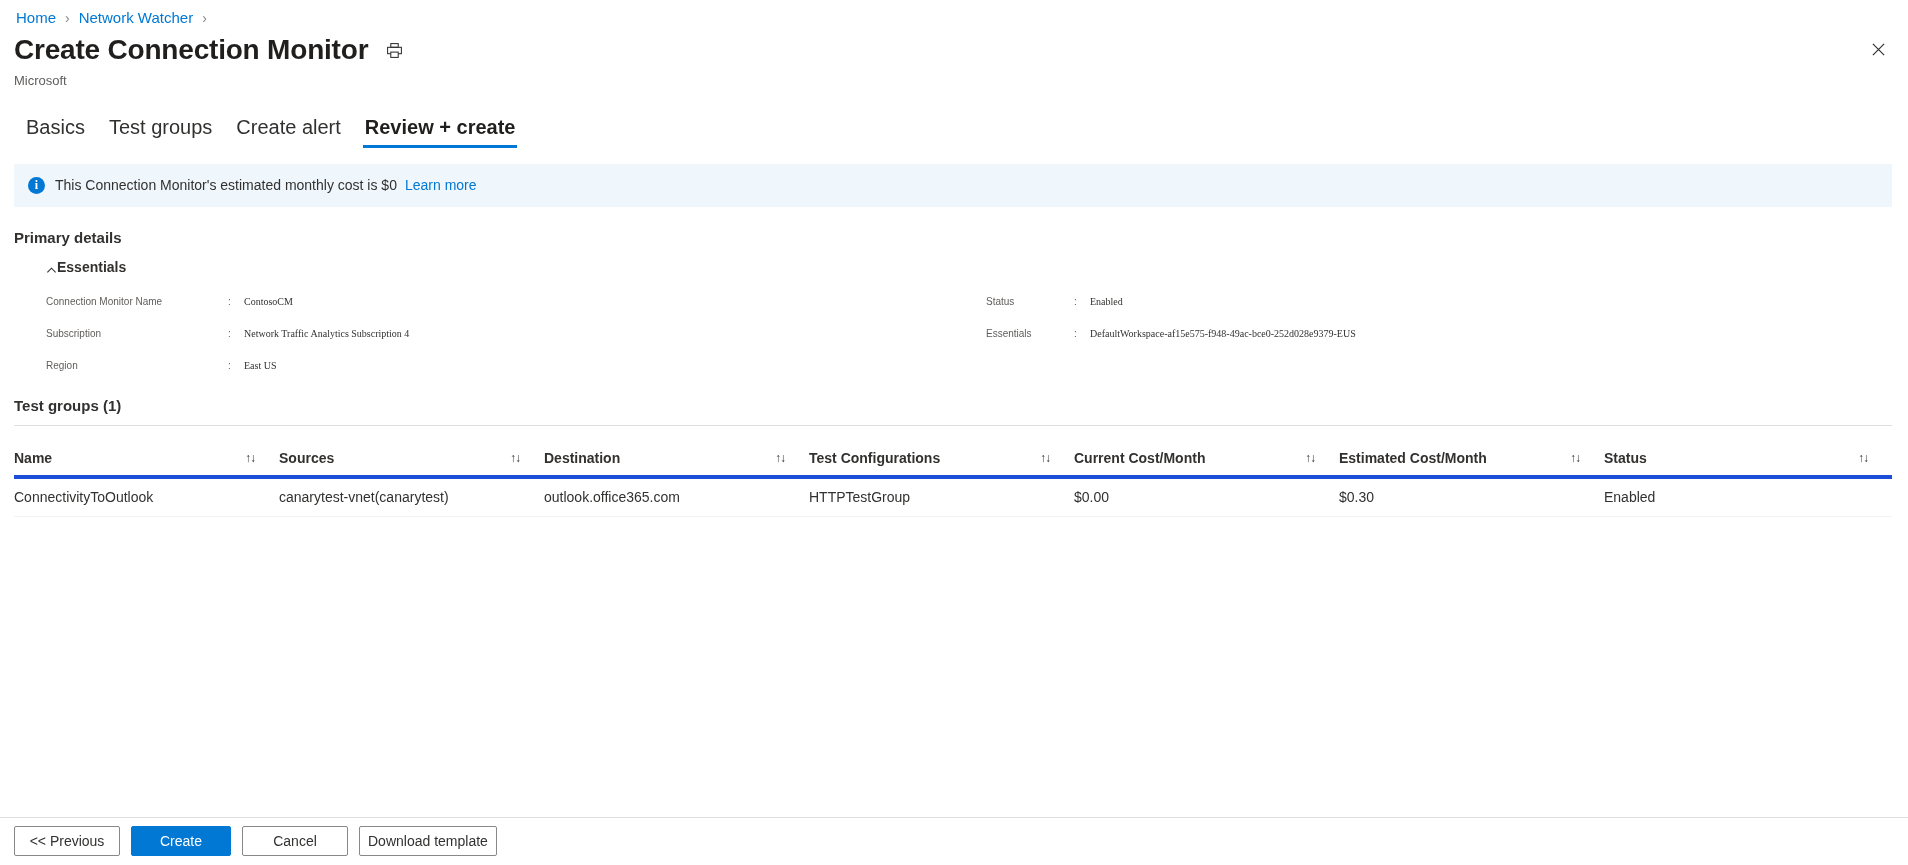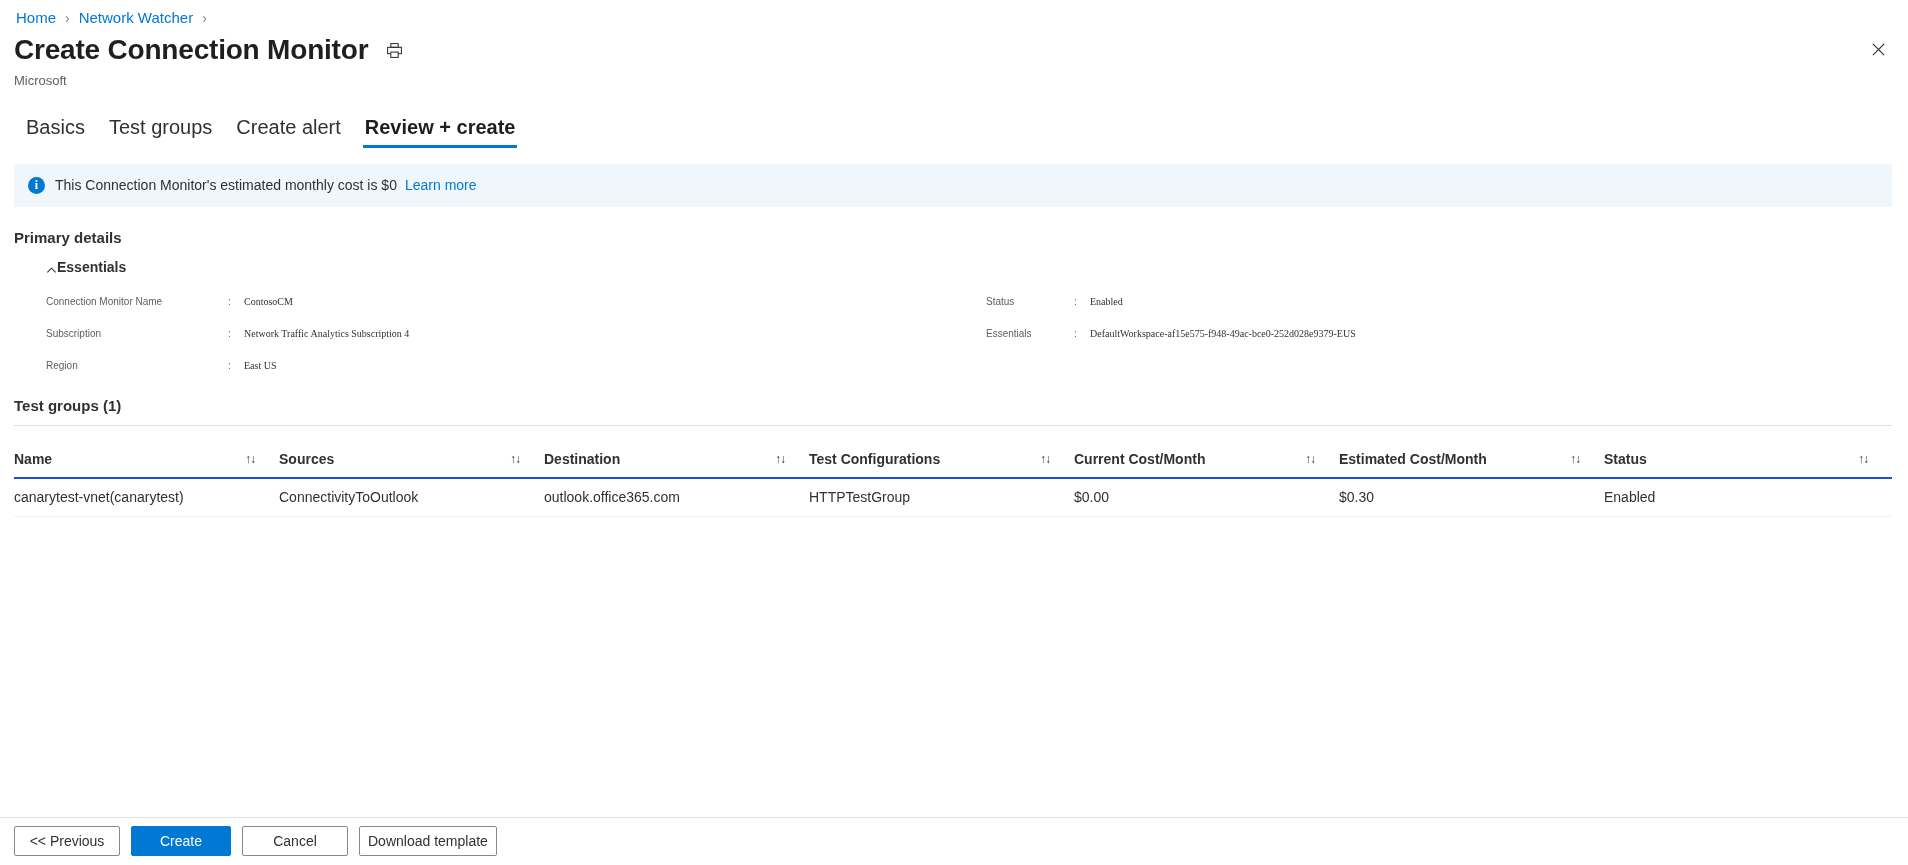--- a/index.html
+++ b/index.html
@@ -245,21 +245,21 @@
     left: 14px;
     top: 441px;
     width: 1878px;
   }
   .thead, .trow {
     display: grid;
     grid-template-columns: 265px 265px 265px 265px 265px 265px 288px;
   }
   .thead {
     height: 38px;
-    border-bottom: 2px solid #1d4ed8;
+    border-bottom: 4px solid #1d4ed8;
   }
   .th {
     display: flex;
     align-items: center;
     justify-content: space-between;
     font-size: 14px;
     font-weight: 600;
     color: #323130;
     padding-right: 24px;
     cursor: pointer;
@@ -446,22 +446,22 @@
         <span>Estimated Cost/Month</span>
         <span class="sort-icon">↑↓</span>
       </div>
       <div class="th">
         <span>Status</span>
         <span class="sort-icon">↑↓</span>
       </div>
     </div>
 
     <div class="trow">
+      <div class="td">ConnectivityToOutlook</div>
       <div class="td">canarytest-vnet(canarytest)</div>
-      <div class="td">ConnectivityToOutlook</div>
       <div class="td">outlook.office365.com</div>
       <div class="td">HTTPTestGroup</div>
       <div class="td">$0.00</div>
       <div class="td">$0.30</div>
       <div class="td">Enabled</div>
     </div>
   </div>
 
   <div class="footer-rule"></div>
   <div class="footer">

